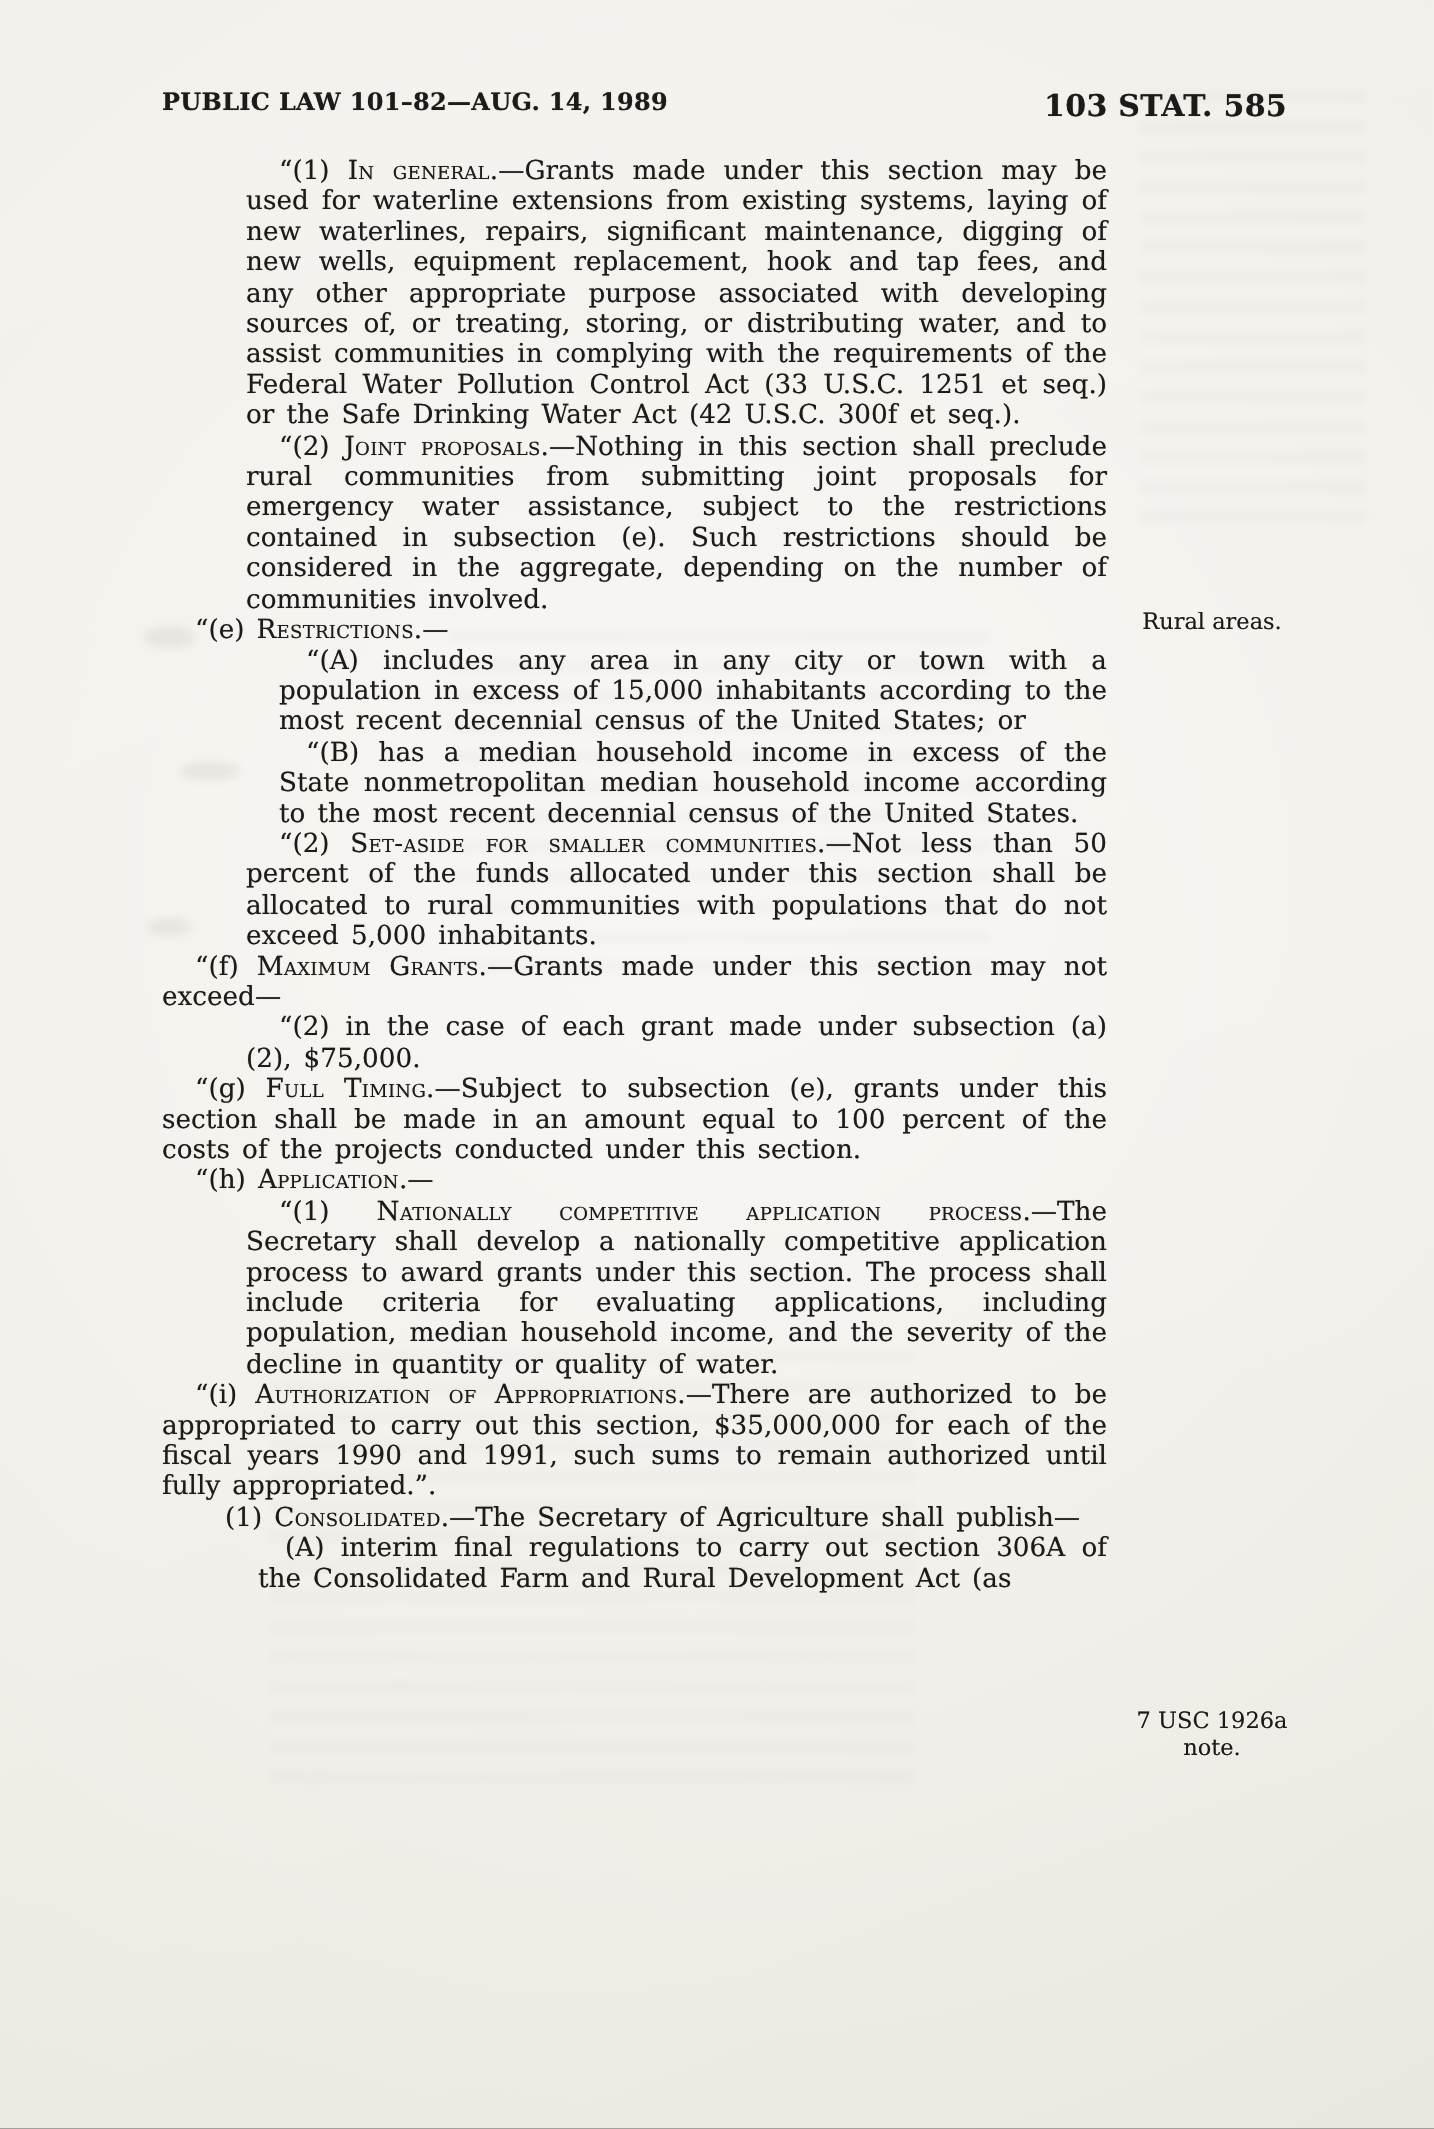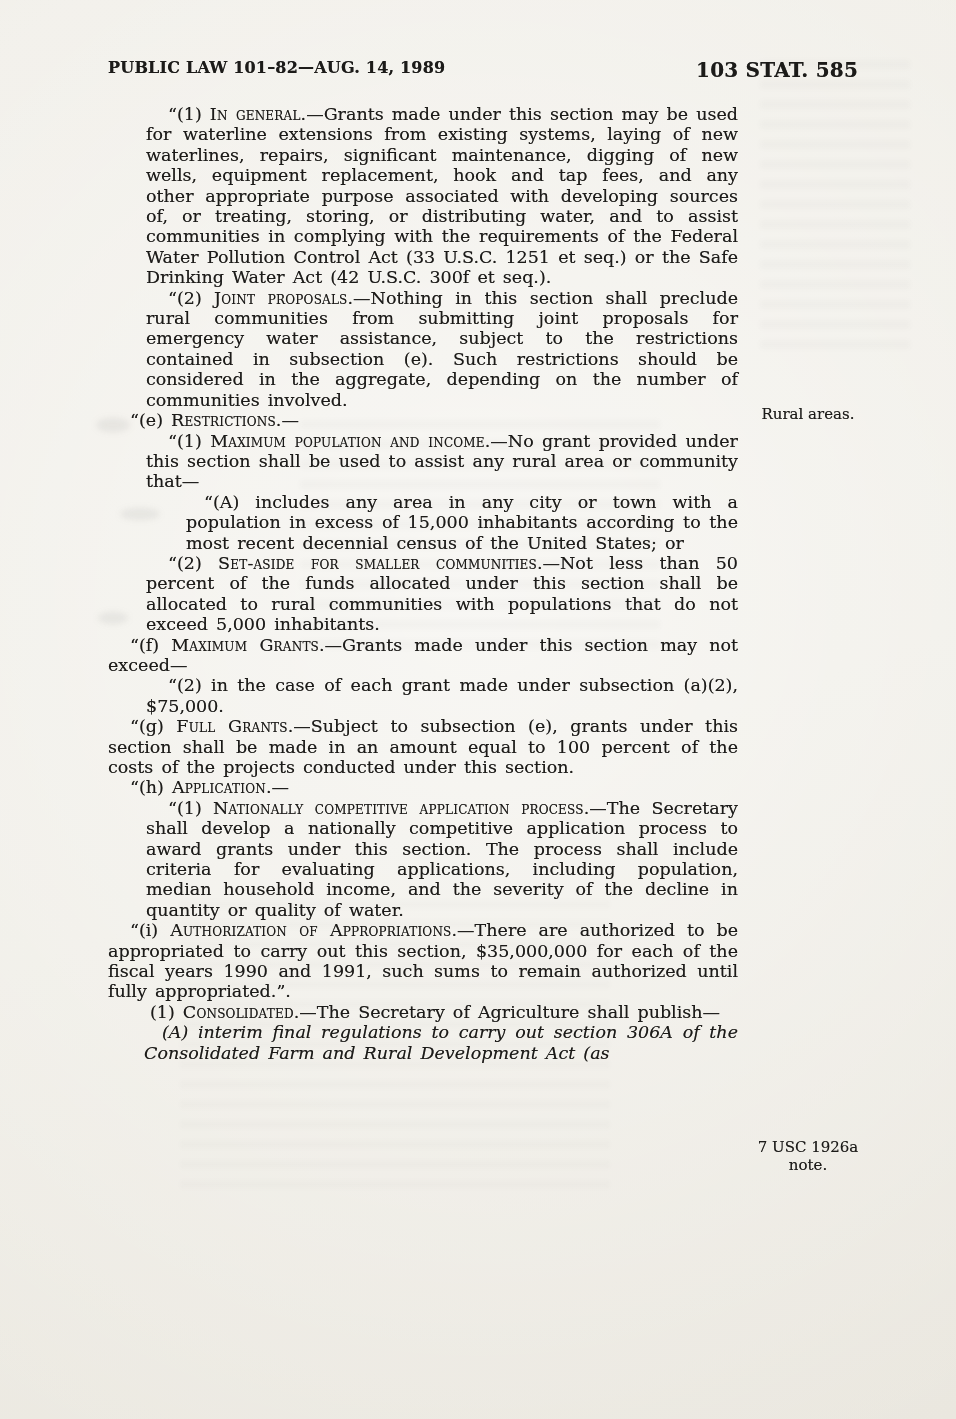--- a/index.html
+++ b/index.html
@@ -46,25 +46,25 @@
   }
 
   .body-text {
     position: absolute; top: 104px; left: 108px; width: 630px;
     font-size: 17.5px; line-height: 20.4px; word-spacing: 2.5px;
     text-shadow: 0 0 0.45px rgba(25,24,22,0.55);
   }
   .para { margin: 0; text-align: justify; }
   .sc   { font-variant: small-caps; letter-spacing: 0.2px; }
   .lv1  { text-indent: 22px; }
-  .lv2  { margin-left: 38px; text-indent: 22px; }
+  .lv2  { margin-left: 56px; text-indent: 22px; }
   .lv3  { margin-left: 78px; text-indent: 18px; }
   .lv1b { text-indent: 22px; }
   .lv2b { margin-left: 22px; text-indent: 20px; }
-  .lv3b { margin-left: 36px; text-indent: 18px; font-style: italic; }
+  .lv3b { margin-left: 64px; text-indent: 18px; }
 
   .margin-note {
     position: absolute; left: 752px; width: 112px;
     font-size: 15px; line-height: 18px; text-align: center;
     text-shadow: 0 0 0.4px rgba(25,24,22,0.5);
   }
   .note-rural { top: 405px; }
   .note-usc   { top: 1138px; }
 </style>
 </head>
@@ -81,26 +81,26 @@
 
   <div class="header">
     <div class="header-title">PUBLIC LAW 101–82—AUG. 14, 1989</div>
     <div class="header-stat">103 STAT. 585</div>
   </div>
 
   <div class="body-text">
     <p class="para lv2"><span>“(1) </span><span class="sc">In general</span><span>.—Grants made under this section may be used for waterline extensions from existing systems, laying of new waterlines, repairs, significant maintenance, digging of new wells, equipment replacement, hook and tap fees, and any other appropriate purpose associated with developing sources of, or treating, storing, or distributing water, and to assist communities in complying with the requirements of the Federal Water Pollution Control Act (33 U.S.C. 1251 et seq.) or the Safe Drinking Water Act (42 U.S.C. 300f et seq.).</span></p>
     <p class="para lv2"><span>“(2) </span><span class="sc">Joint proposals</span><span>.—Nothing in this section shall preclude rural communities from submitting joint proposals for emergency water assistance, subject to the restrictions contained in subsection (e). Such restrictions should be considered in the aggregate, depending on the number of communities involved.</span></p>
     <p class="para lv1"><span>“(e) </span><span class="sc">Restrictions</span><span>.—</span></p>
-    <p class="para lv2"><span>“(1) </span><span class="sc">Maximum population and income</span><span>.—No grant provided under this section shall be used to assist any rural area or community that—</span></p>
     <p class="para lv3"><span>“(A) includes any area in any city or town with a population in excess of 15,000 inhabitants according to the most recent decennial census of the United States; or</span></p>
+    <p class="para lv3"><span>“(B) has a median household income in excess of the State nonmetropolitan median household income according to the most recent decennial census of the United States.</span></p>
     <p class="para lv2"><span>“(2) </span><span class="sc">Set-aside for smaller communities</span><span>.—Not less than 50 percent of the funds allocated under this section shall be allocated to rural communities with populations that do not exceed 5,000 inhabitants.</span></p>
     <p class="para lv1"><span>“(f) </span><span class="sc">Maximum Grants</span><span>.—Grants made under this section may not exceed—</span></p>
     <p class="para lv2"><span>“(2) in the case of each grant made under subsection (a)(2), $75,000.</span></p>
-    <p class="para lv1"><span>“(g) </span><span class="sc">Full Grants</span><span>.—Subject to subsection (e), grants under this section shall be made in an amount equal to 100 percent of the costs of the projects conducted under this section.</span></p>
+    <p class="para lv1"><span>“(g) </span><span class="sc">Full Timing</span><span>.—Subject to subsection (e), grants under this section shall be made in an amount equal to 100 percent of the costs of the projects conducted under this section.</span></p>
     <p class="para lv1"><span>“(h) </span><span class="sc">Application</span><span>.—</span></p>
     <p class="para lv2"><span>“(1) </span><span class="sc">Nationally competitive application process</span><span>.—The Secretary shall develop a nationally competitive application process to award grants under this section. The process shall include criteria for evaluating applications, including population, median household income, and the severity of the decline in quantity or quality of water.</span></p>
     <p class="para lv1"><span>“(i) </span><span class="sc">Authorization of Appropriations</span><span>.—There are authorized to be appropriated to carry out this section, $35,000,000 for each of the fiscal years 1990 and 1991, such sums to remain authorized until fully appropriated.”.</span></p>
     <p class="para lv2b"><span>(1) </span><span class="sc">Consolidated</span><span>.—The Secretary of Agriculture shall publish—</span></p>
     <p class="para lv3b"><span>(A) interim final regulations to carry out section 306A of the Consolidated Farm and Rural Development Act (as</span></p>
   </div>
 
   <div class="margin-note note-rural">Rural areas.</div>
   <div class="margin-note note-usc">7 USC 1926a note.</div>
 

